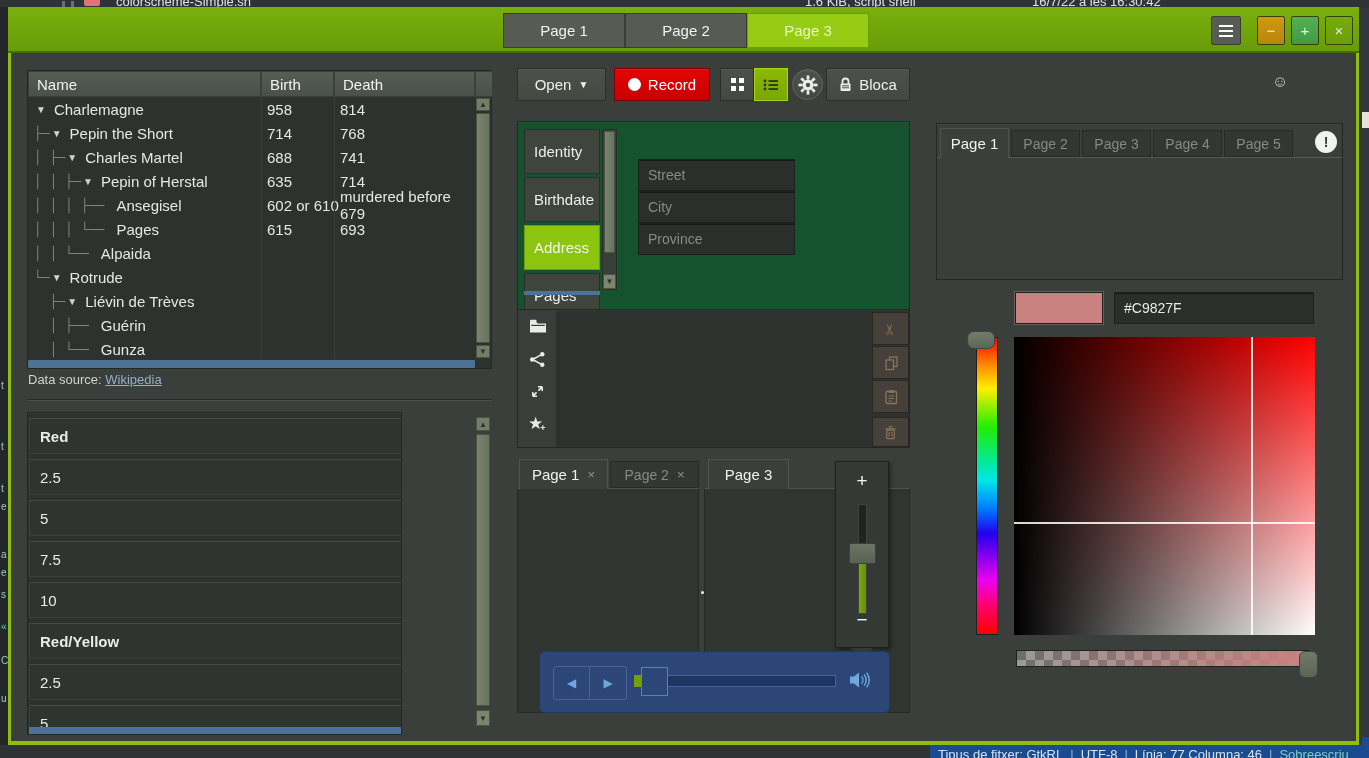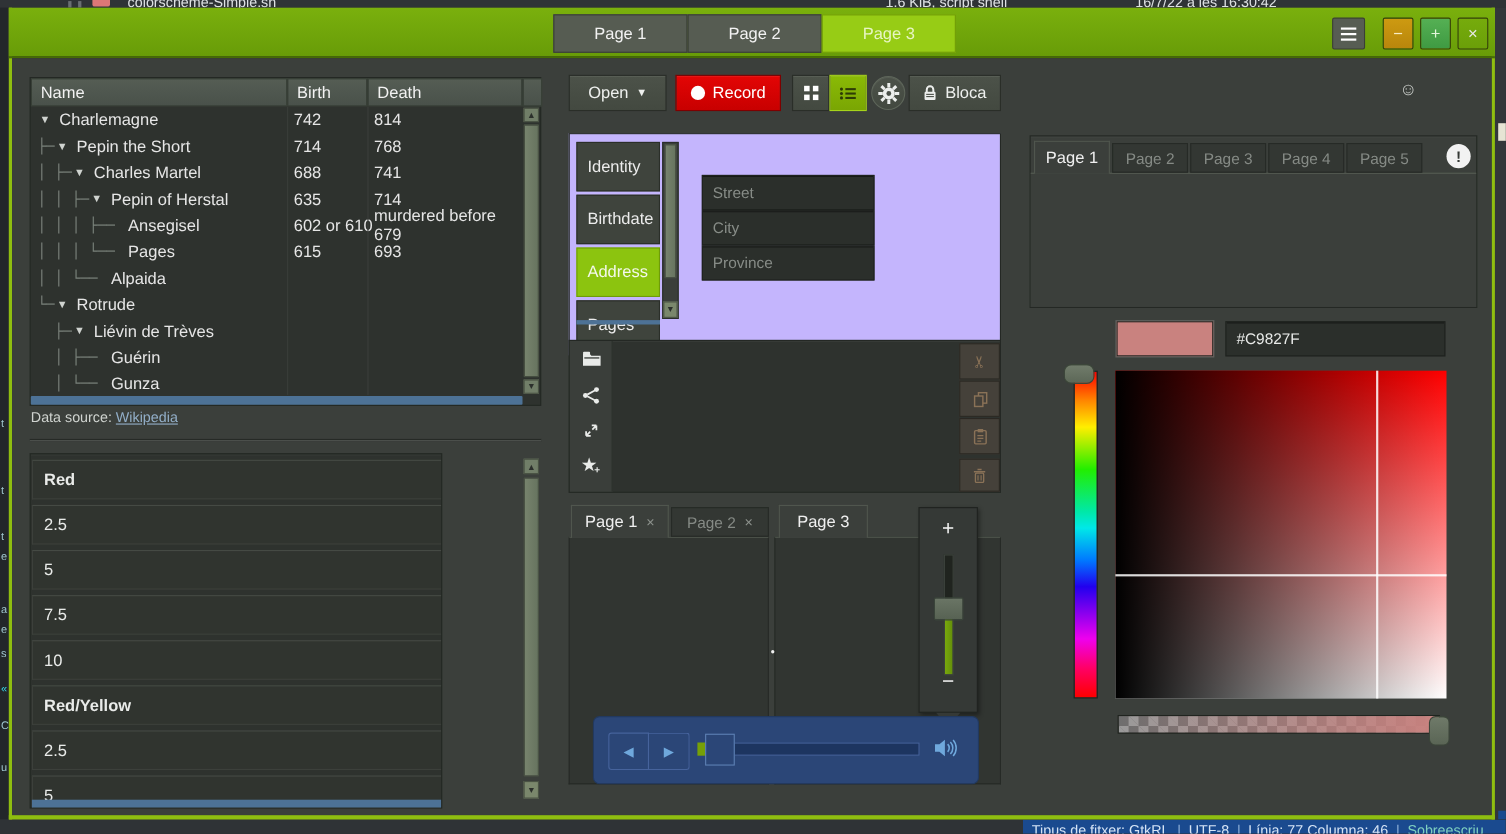--- a/index.html
+++ b/index.html
@@ -126,21 +126,21 @@
     </div>
 <div class="abs th" style="left:334px;top:71px;width:141px;height:26px;">
       <span>Death</span>
     </div>
 <div class="abs th" style="left:475px;top:71px;width:16px;height:26px;"></div>
 <div class="abs" id="tree-rows" style="left:28px;top:97px;width:447px;height:263px;overflow:hidden;background:#2e322e;">
       <div class="tree-row">
         <span class="tree-prefix"></span>
         <span class="tree-exp">▼</span>
         <span style="margin-left: 2px;">Charlemagne</span>
-        <span class="tree-cell" style="left: 239px;">742</span>
+        <span class="tree-cell" style="left: 239px;">958</span>
         <span class="tree-cell" style="left: 312px;">814</span>
       </div>
       <div class="tree-row">
         <span class="tree-prefix">├─</span>
         <span class="tree-exp">▼</span>
         <span style="margin-left: 2px;">Pepin the Short</span>
         <span class="tree-cell" style="left: 239px;">714</span>
         <span class="tree-cell" style="left: 312px;">768</span>
       </div>
       <div class="tree-row">
@@ -303,21 +303,21 @@
     <svg width="13" height="15" viewBox="0 0 13 15">
       <path d="M3.5 7 V4.5 a3 3 0 0 1 6 0 V7" fill="none" stroke="#eceeec" stroke-width="1.8"></path>
       <rect x="1.5" y="6.5" width="10" height="7.5" rx="1" fill="#eceeec"></rect>
       <rect x="3" y="8.3" width="7" height="1" fill="#4a4f47"></rect>
           <rect x="3" y="10.3" width="7" height="1" fill="#4a4f47"></rect>
     </svg>
   </span>
   <span>Bloca</span>
 </div>
 
-<div class="abs frame" style="left:517px;top:121px;width:393px;height:202px;background:#c4b5fd;overflow:hidden;">
+<div class="abs frame" style="left:517px;top:121px;width:393px;height:202px;background:#14532d;overflow:hidden;">
   <div id="form-items" style="position:absolute;left:6px;top:7px;width:76px;">
         <div class="side-item">Identity</div>
         <div class="side-item">Birthdate</div>
         <div class="side-item selected">Address</div>
         <div class="side-item">Pages</div>
       </div>
   <div class="abs" style="left:84px;top:7px;width:15px;height:161px;background:#3a3e3a;border:1px solid #2b2f2b;">
     <div class="abs scroll-thumb" style="left:1px;top:1px;width:11px;height:122px;"></div>
     <div class="abs scroll-btn" style="left:0px;top:144px;width:13px;height:15px;background:#7a876c;">▼</div>
   </div>

